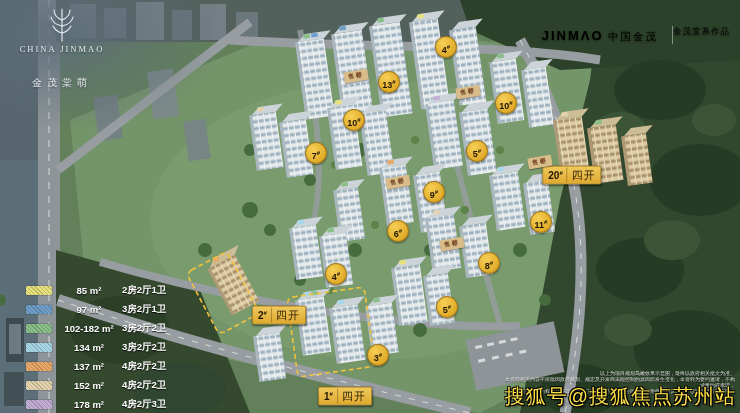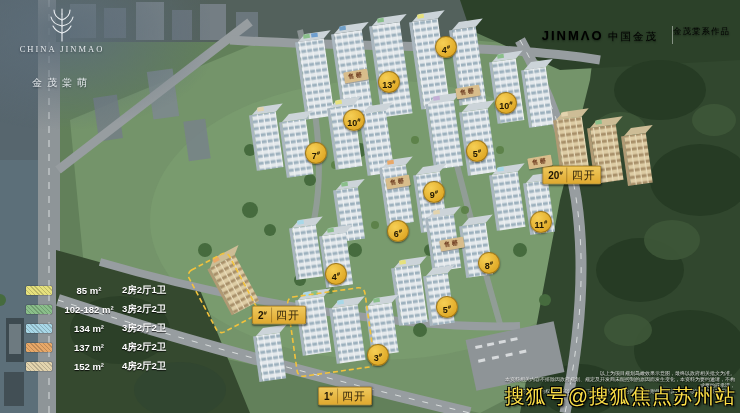--- a/index.html
+++ b/index.html
@@ -418,38 +418,48 @@
     <span class="series">金茂棠系作品</span>
   </div>
 
   <div id="legend">
       <div class="lg-row">
         <span class="lg-sw" style="background-color: rgb(230, 225, 125);"></span>
         <span class="lg-area">85 m²</span>
         <span class="lg-layout">2房2厅1卫</span>
       </div>
       <div class="lg-row">
+        <span class="lg-sw" style="background-color: rgb(111, 159, 200);"></span>
+        <span class="lg-area">97 m²</span>
+        <span class="lg-layout">3房2厅1卫</span>
+      </div>
+      <div class="lg-row">
         <span class="lg-sw" style="background-color: rgb(138, 191, 138);"></span>
         <span class="lg-area">102-182 m²</span>
         <span class="lg-layout">3房2厅2卫</span>
       </div>
       <div class="lg-row">
         <span class="lg-sw" style="background-color: rgb(168, 216, 232);"></span>
         <span class="lg-area">134 m²</span>
         <span class="lg-layout">3房2厅2卫</span>
       </div>
       <div class="lg-row">
         <span class="lg-sw" style="background-color: rgb(232, 168, 104);"></span>
         <span class="lg-area">137 m²</span>
         <span class="lg-layout">4房2厅2卫</span>
       </div>
       <div class="lg-row">
         <span class="lg-sw" style="background-color: rgb(227, 212, 174);"></span>
         <span class="lg-area">152 m²</span>
         <span class="lg-layout">4房2厅2卫</span>
+      </div>
+      <div class="lg-row">
+        <span class="lg-sw" style="background-color: rgb(195, 174, 214);"></span>
+        <span class="lg-area">178 m²</span>
+        <span class="lg-layout">4房2厅3卫</span>
       </div>
     </div>
 
   <div id="badges">
       <div class="badge" style="left: 446px; top: 47px;"><span>4</span><sup>#</sup></div>
       <div class="badge" style="left: 506px; top: 103px;"><span>10</span><sup>#</sup></div>
       <div class="badge" style="left: 389px; top: 82px;"><span>13</span><sup>#</sup></div>
       <div class="badge" style="left: 477px; top: 151px;"><span>5</span><sup>#</sup></div>
       <div class="badge" style="left: 541px; top: 222px;"><span>11</span><sup>#</sup></div>
       <div class="badge" style="left: 354px; top: 120px;"><span>10</span><sup>#</sup></div>

